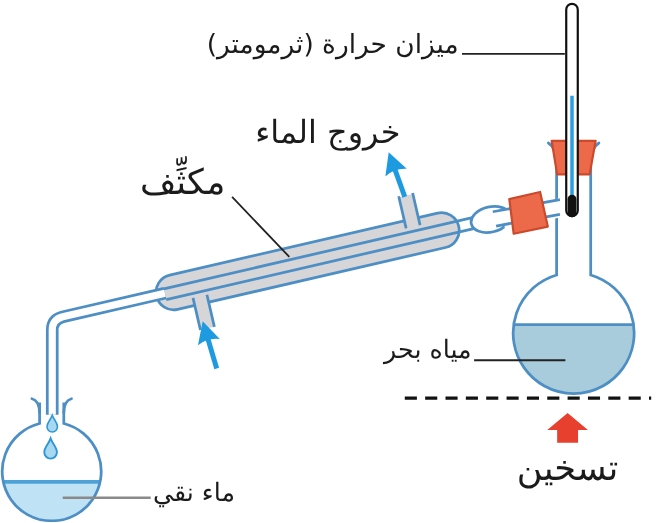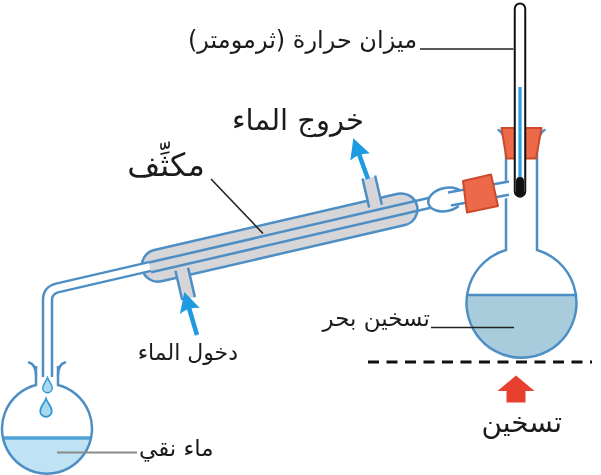--- a/index.html
+++ b/index.html
@@ -6,21 +6,21 @@
   #stage{position:relative;width:601px;height:475px;background:#fff;overflow:hidden;
          font-family:"DejaVu Sans",sans-serif;}
   #stage svg{position:absolute;left:0;top:0;}
   .lbl{position:absolute;direction:rtl;color:#1b1b1b;line-height:1.15;white-space:nowrap;}
   .lbl-thermo{left:183px;top:27px;width:234px;text-align:right;font-size:24px;}
   .lbl-out{left:252px;top:104px;width:112px;text-align:center;font-size:29px;}
   .lbl-cond{left:122px;top:147px;width:88px;text-align:center;font-size:32px;}
   .lbl-in{left:146px;top:340px;width:92px;text-align:center;font-size:22px;}
   .lbl-pure{left:139px;top:435px;width:80px;text-align:left;font-size:23px;}
   .lbl-sea{left:348px;top:305px;width:82px;text-align:center;font-size:23px;}
-  .lbl-heat{left:486px;top:407px;width:76px;text-align:center;font-size:28px;}
+  .lbl-heat{left:486px;top:407px;width:76px;text-align:center;font-size:32px;}
 </style>
 </head>
 <body>
 
 <div id="stage">
 
 <svg width="601" height="475" viewBox="0 0 601 475">
   <defs>
     <marker id="bluehead" markerUnits="strokeWidth" markerWidth="5" markerHeight="4.6" refX="0.7" refY="2.3" orient="auto">
       <path d="M0,0 L4.4,2.3 L0,4.6 Q1,2.3 0,0 Z" fill="#1e9be0"></path>
@@ -96,18 +96,17 @@
   <path d="M368,179 L359,154" stroke="#1e9be0" stroke-width="4.5" fill="none" marker-end="url(#bluehead)"></path>
   <path d="M197,335 L189,308" stroke="#1e9be0" stroke-width="4.5" fill="none" marker-end="url(#bluehead)"></path>
 
   <path d="M368,362 L592,362" stroke="#111111" stroke-width="3" stroke-dasharray="11,7.5" fill="none"></path>
   <polygon points="516,375.5 534.5,391 525.5,391 525.5,402.5 506.5,402.5 506.5,391 497.5,391" fill="#e8402e"></polygon>
 </svg>
 
 <div class="lbl lbl-thermo">ميزان حرارة (ثرمومتر)</div>
 <div class="lbl lbl-out">خروج الماء</div>
 <div class="lbl lbl-cond">مكثِّف</div>
-<div class="lbl lbl-in">دخول الماء</div>
 <div class="lbl lbl-pure">ماء نقي</div>
-<div class="lbl lbl-sea">تسخين بحر</div>
+<div class="lbl lbl-sea">مياه بحر</div>
 <div class="lbl lbl-heat">تسخين</div>
 
 </div>
 
 </body></html>

